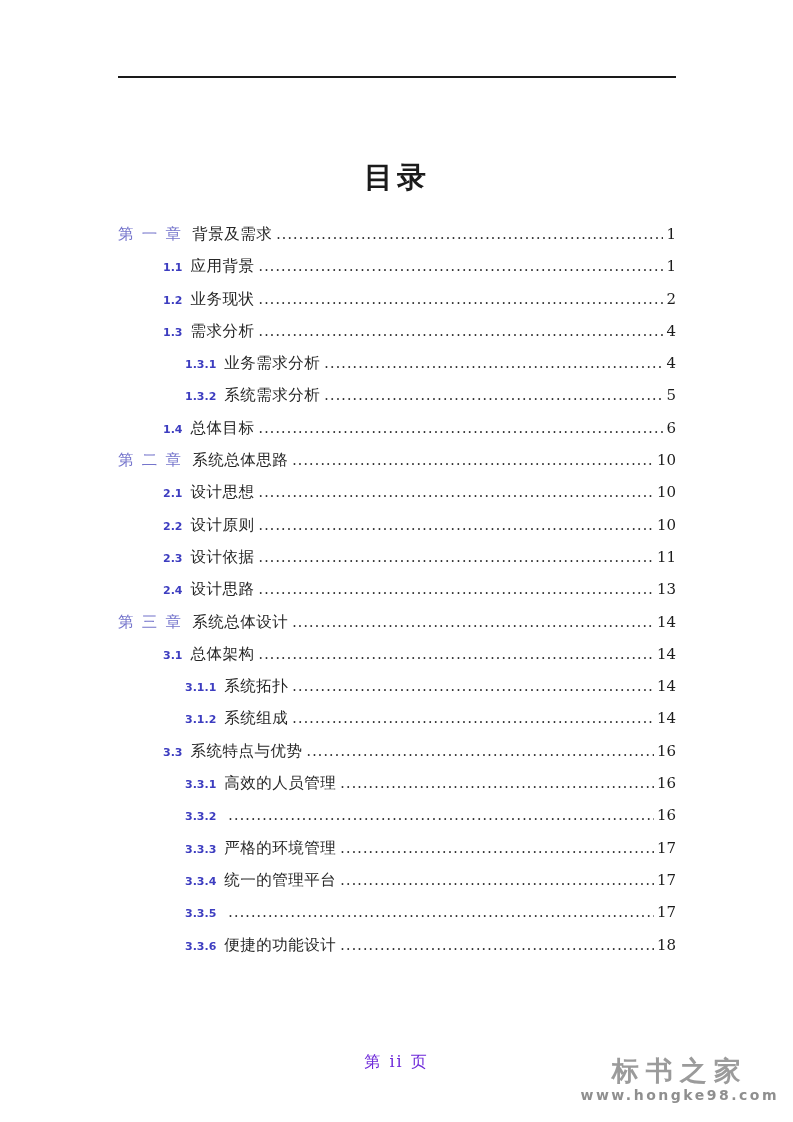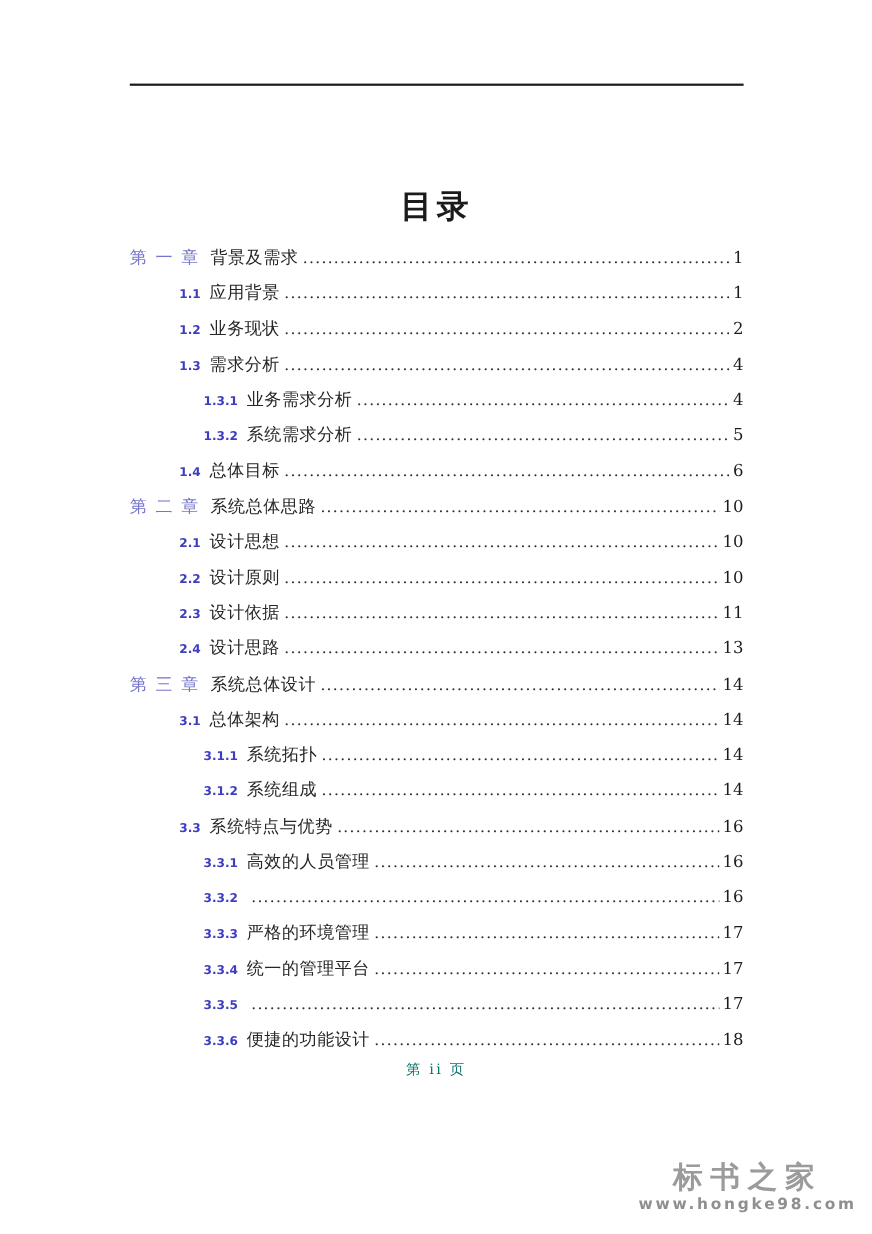--- a/index.html
+++ b/index.html
@@ -20,21 +20,21 @@
     position: absolute;
     left: 118px;
     top: 76px;
     width: 558px;
     height: 2px;
     background: #1a1a1a;
   }
   .doc-title {
     position: absolute;
     left: 118px;
-    top: 168px;
+    top: 158px;
     width: 558px;
     text-align: center;
     font-size: 29px;
     font-weight: bold;
     letter-spacing: 4px;
     color: #1b1b1b;
     font-family: "DejaVu Serif", "Liberation Serif", serif;
   }
   .toc {
     position: absolute;
@@ -49,21 +49,21 @@
     line-height: 32.3px;
     font-size: 15px;
     white-space: nowrap;
   }
   .lv-1 { padding-left: 45px; }
   .lv-2 { padding-left: 67px; }
   .num-ch {
     color: #7575cc;
     margin-right: 9px;
     letter-spacing: 2px;
-    font-family: Liberation Serif, serif;
+    font-family: Liberation Sans, sans-serif;
     font-size: 15.5px;
   }
   .num {
     color: #3d3dc0;
     font-weight: bold;
     margin-right: 8px;
     font-family: "DejaVu Sans", "Liberation Sans", sans-serif;
     font-size: 11px;
   }
   .ttl {
@@ -84,24 +84,24 @@
   }
   .pg {
     color: #1c1c1c;
     font-size: 15px;
     font-family: "DejaVu Serif", "Liberation Serif", serif;
   }
   .footer {
     position: absolute;
     left: 0;
     right: 0;
-    top: 963px;
+    top: 1052px;
     text-align: center;
-    font-size: 13px;
-    color: #0f766e;
+    font-size: 16px;
+    color: #6d28d9;
     letter-spacing: 2px;
   }
   .watermark {
     position: absolute;
     right: 14px;
     top: 1056px;
     text-align: center;
     font-family: "DejaVu Sans", "Liberation Sans", sans-serif;
   }
   .wm-name {

